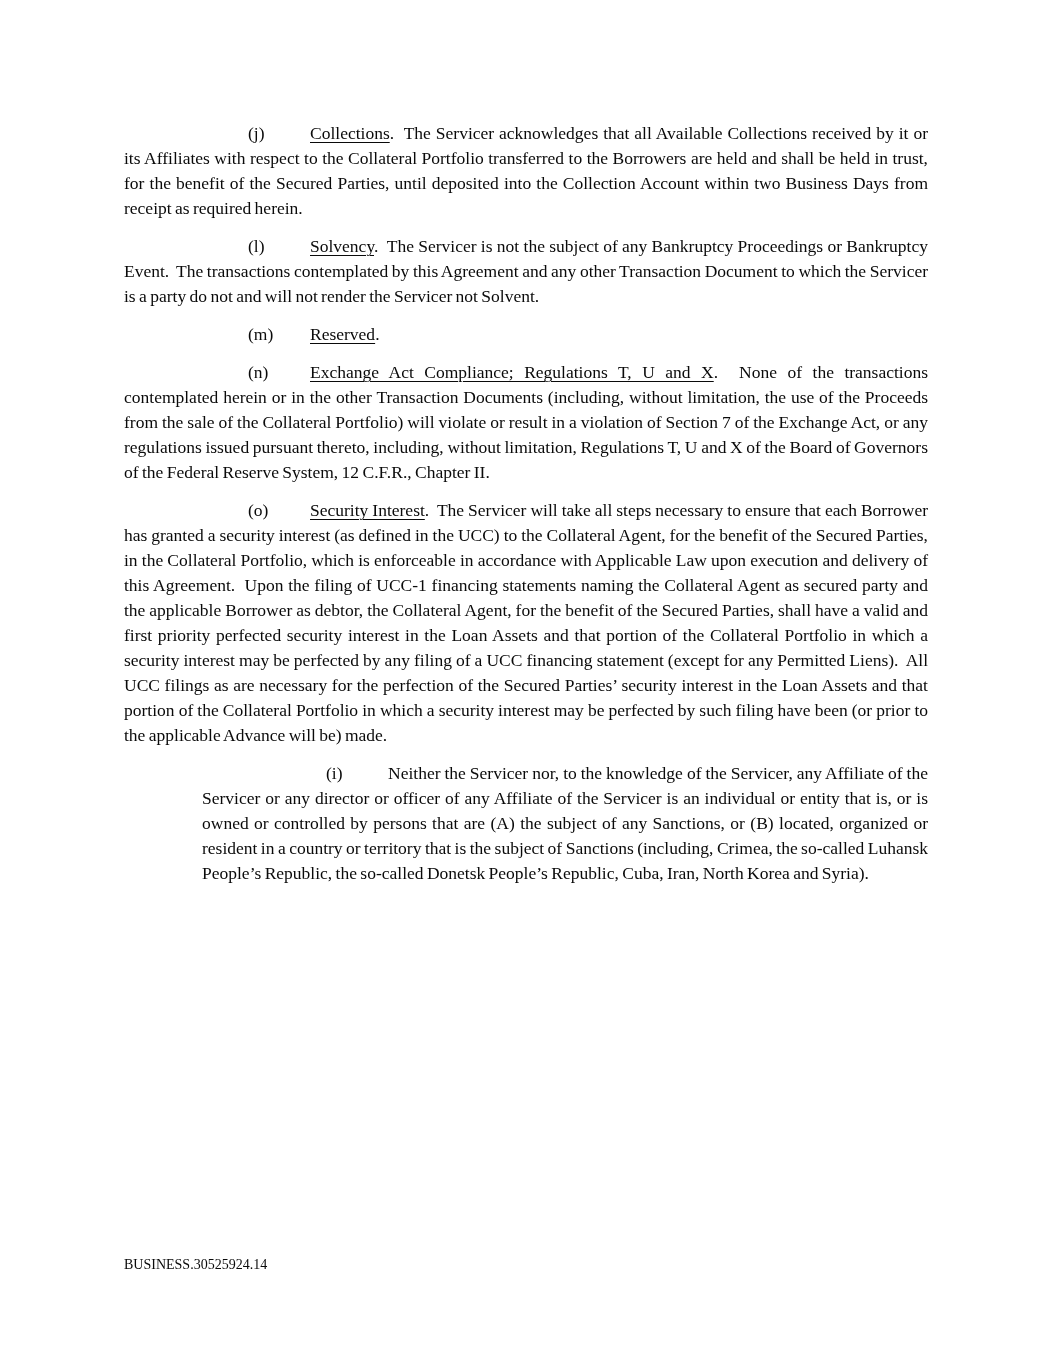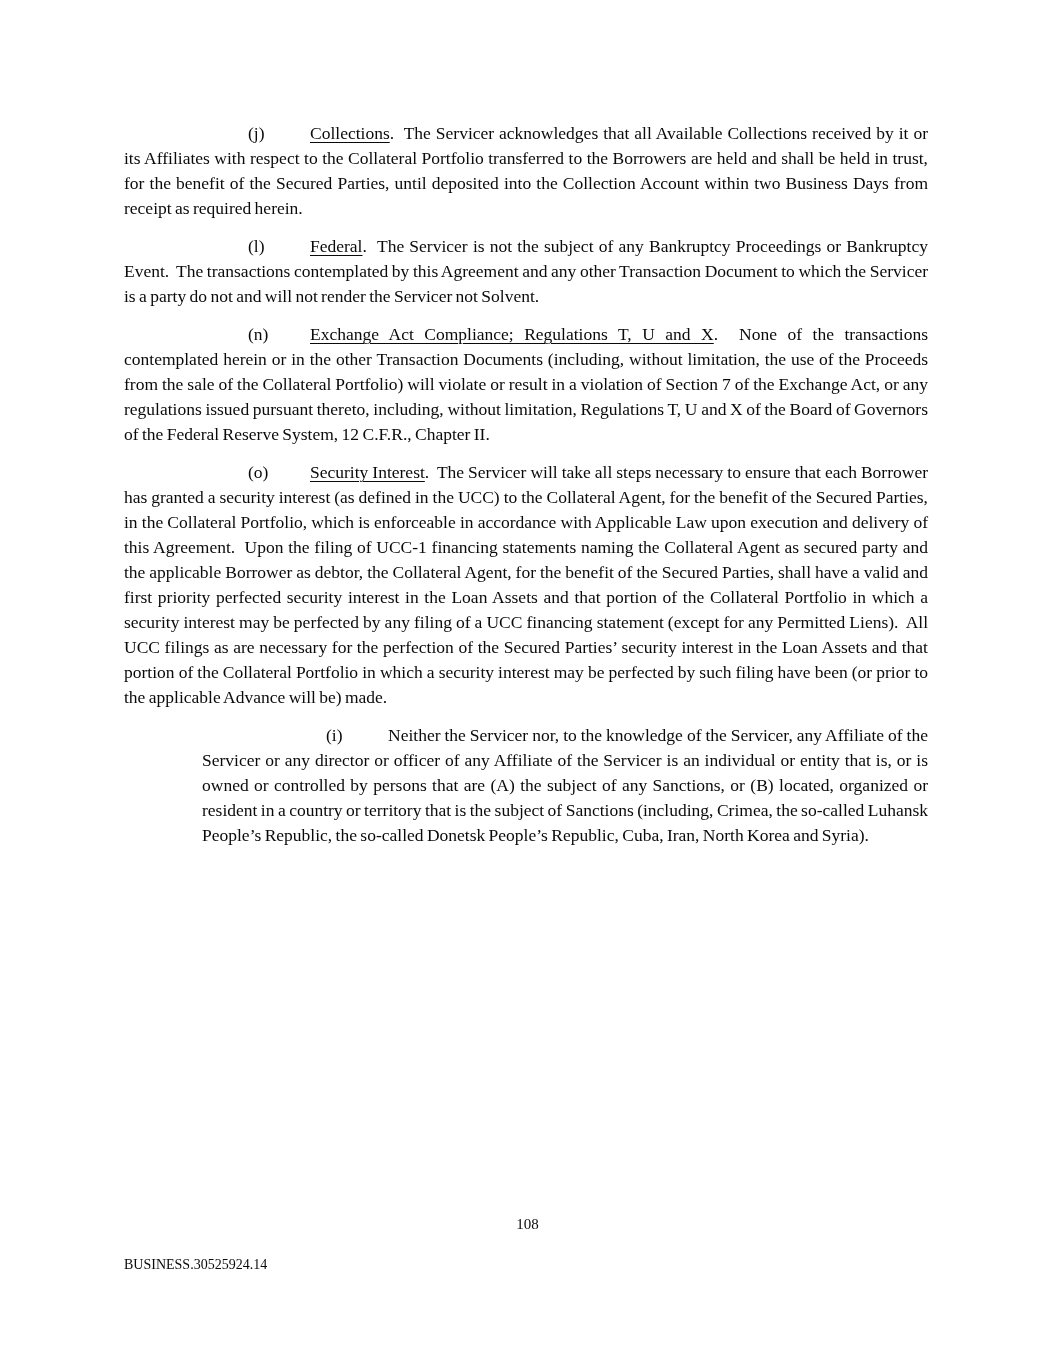--- a/index.html
+++ b/index.html
@@ -58,20 +58,20 @@
     font-size: 14px;
     line-height: 17px;
   }
 </style>
 </head>
 <body>
 
 <div class="page">
   <div class="content">
     <p class="para"><span class="lbl">(j)</span><span class="hd">Collections</span><span>.&nbsp; The Servicer acknowledges that all Available Collections received by it or its Affiliates with respect to the Collateral Portfolio transferred to the Borrowers are held and shall be held in trust, for the benefit of the Secured Parties, until deposited into the Collection Account within two Business Days from receipt as required herein.</span></p>
-    <p class="para"><span class="lbl">(l)</span><span class="hd">Federal</span><span>.&nbsp; The Servicer is not the subject of any Bankruptcy Proceedings or Bankruptcy Event.&nbsp; The transactions contemplated by this Agreement and any other Transaction Document to which the Servicer is a party do not and will not render the Servicer not Solvent.</span></p>
+    <p class="para"><span class="lbl">(l)</span><span class="hd">Solvency</span><span>.&nbsp; The Servicer is not the subject of any Bankruptcy Proceedings or Bankruptcy Event.&nbsp; The transactions contemplated by this Agreement and any other Transaction Document to which the Servicer is a party do not and will not render the Servicer not Solvent.</span></p>
+    <p class="para"><span class="lbl">(m)</span><span class="hd">Reserved</span><span>.</span></p>
     <p class="para"><span class="lbl">(n)</span><span class="hd">Exchange Act Compliance; Regulations T, U and X</span><span>.&nbsp; None of the transactions contemplated herein or in the other Transaction Documents (including, without limitation, the use of the Proceeds from the sale of the Collateral Portfolio) will violate or result in a violation of Section 7 of the Exchange Act, or any regulations issued pursuant thereto, including, without limitation, Regulations T, U and X of the Board of Governors of the Federal Reserve System, 12 C.F.R., Chapter II.</span></p>
     <p class="para"><span class="lbl">(o)</span><span class="hd">Security Interest</span><span>.&nbsp; The Servicer will take all steps necessary to ensure that each Borrower has granted a security interest (as defined in the UCC) to the Collateral Agent, for the benefit of the Secured Parties, in the Collateral Portfolio, which is enforceable in accordance with Applicable Law upon execution and delivery of this Agreement.&nbsp; Upon the filing of UCC-1 financing statements naming the Collateral Agent as secured party and the applicable Borrower as debtor, the Collateral Agent, for the benefit of the Secured Parties, shall have a valid and first priority perfected security interest in the Loan Assets and that portion of the Collateral Portfolio in which a security interest may be perfected by any filing of a UCC financing statement (except for any Permitted Liens).&nbsp; All UCC filings as are necessary for the perfection of the Secured Parties’ security interest in the Loan Assets and that portion of the Collateral Portfolio in which a security interest may be perfected by such filing have been (or prior to the applicable Advance will be) made.</span></p>
     <p class="para sub"><span class="lbl">(i)</span><span>Neither the Servicer nor, to the knowledge of the Servicer, any Affiliate of the Servicer or any director or officer of any Affiliate of the Servicer is an individual or entity that is, or is owned or controlled by persons that are (A) the subject of any Sanctions, or (B) located, organized or resident in a country or territory that is the subject of Sanctions (including, Crimea, the so-called Luhansk People’s Republic, the so-called Donetsk People’s Republic, Cuba, Iran, North Korea and Syria).</span></p>
   </div>
-  <div class="page-number">108</div>
   <div class="doc-footer">BUSINESS.30525924.14</div>
 </div>
 
 </body></html>

